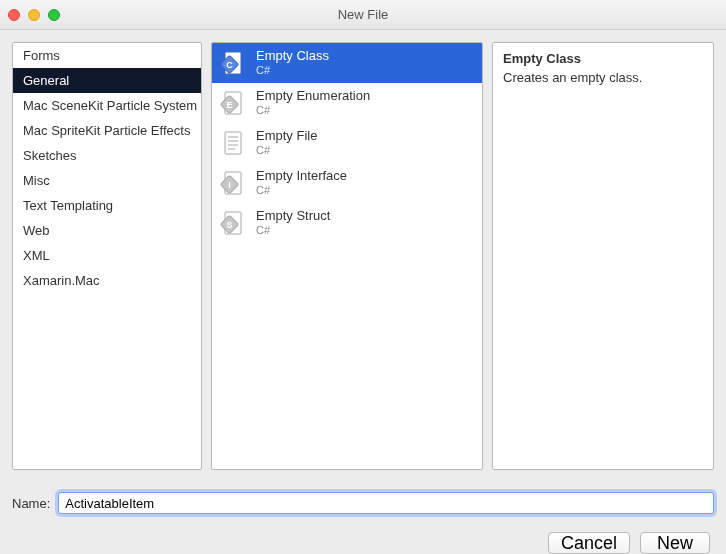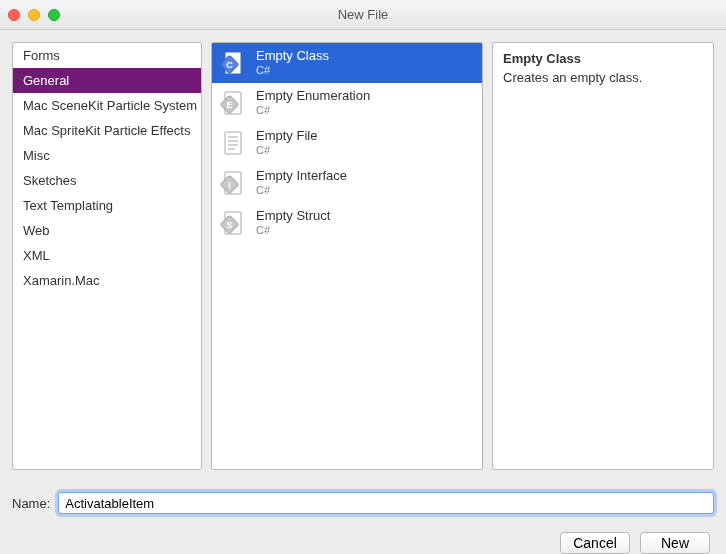--- a/index.html
+++ b/index.html
@@ -8,57 +8,57 @@
     .traffic { display: flex; gap: 8px; }
     .tl { width: 12px; height: 12px; border-radius: 50%; }
     .tl.red { background: #ff5f57; border: 1px solid #e24b41; }
     .tl.yellow { background: #ffbd2e; border: 1px solid #e1a127; }
     .tl.green { background: #28c940; border: 1px solid #1fa330; }
     .title { position: absolute; left: 0; right: 0; text-align: center; font-size: 13px; color: #555; pointer-events: none; }
     .content { padding: 12px 12px 0 12px; display: flex; gap: 9px; height: 440px; }
     .panel { background: #fff; border: 1px solid #b8b8b8; border-radius: 2px; overflow: hidden; }
     .cats { width: 190px; }
     .cat-item { padding: 5px 10px; cursor: default; white-space: nowrap; overflow: hidden; }
-    .cat-item.selected { background: #701a75; color: #fff; }
+    .cat-item.selected { background: #0f172a; color: #fff; }
     .tmpls { width: 272px; }
     .tmpl-item { display: flex; align-items: center; padding: 6px 8px; gap: 8px; cursor: default; }
     .tmpl-item.selected { background: #2a66d8; color: #fff; }
     .tmpl-item.selected .sub { color: #dbe6ff; }
     .ticon { width: 28px; height: 28px; flex-shrink: 0; }
     .tlabels { line-height: 1.15; }
     .tlabel { font-size: 13px; }
     .sub { font-size: 11px; color: #888; }
     .desc { flex: 1; padding: 8px 10px; }
     .desc-title { font-weight: bold; margin-bottom: 4px; }
     .name-row { display: flex; align-items: center; gap: 8px; padding: 14px 12px 0 12px; margin-top: 8px; }
     .name-input { flex: 1; height: 22px; border: 1px solid #a8a8a8; border-radius: 3px; padding: 2px 6px; font-size: 13px; outline: none; box-shadow: 0 0 0 3px rgba(88,150,252,0.35); border-color: #6fa3f7; }
     .buttons { display: flex; justify-content: flex-end; gap: 10px; padding: 18px 16px 0 0; }
-    .btn { min-width: 70px; height: 22px; background: linear-gradient(#fff,#f1f1f1); border: 1px solid #b8b8b8; border-radius: 4px; font-size: 14px; padding: 0 12px; cursor: default; }
+    .btn { min-width: 70px; height: 22px; background: linear-gradient(#fff,#f1f1f1); border: 1px solid #b8b8b8; border-radius: 4px; font-size: 18px; padding: 0 12px; cursor: default; }
     svg.fileicon { display: block; }
   </style>
 </head>
 <body>
 
 <div class="titlebar">
   <div class="traffic">
     <div class="tl red"></div>
     <div class="tl yellow"></div>
     <div class="tl green"></div>
   </div>
   <div class="title">New File</div>
 </div>
 
 <div class="content">
   <div class="panel cats" id="cats">
       <div class="cat-item"><span>Forms</span></div>
       <div class="cat-item selected"><span>General</span></div>
       <div class="cat-item"><span>Mac SceneKit Particle System</span></div>
       <div class="cat-item"><span>Mac SpriteKit Particle Effects</span></div>
+      <div class="cat-item"><span>Sketches</span></div>
       <div class="cat-item"><span>Misc</span></div>
-      <div class="cat-item"><span>Sketches</span></div>
       <div class="cat-item"><span>Text Templating</span></div>
       <div class="cat-item"><span>Web</span></div>
       <div class="cat-item"><span>XML</span></div>
       <div class="cat-item"><span>Xamarin.Mac</span></div>
     </div>
   <div class="panel tmpls" id="tmpls">
       <div class="tmpl-item selected">
         <div class="ticon">
           <svg class="fileicon" width="28" height="28" viewBox="0 0 28 28">
             <rect x="5" y="3" width="16" height="22" rx="1" fill="#fff" stroke="#3d66c0"></rect>

